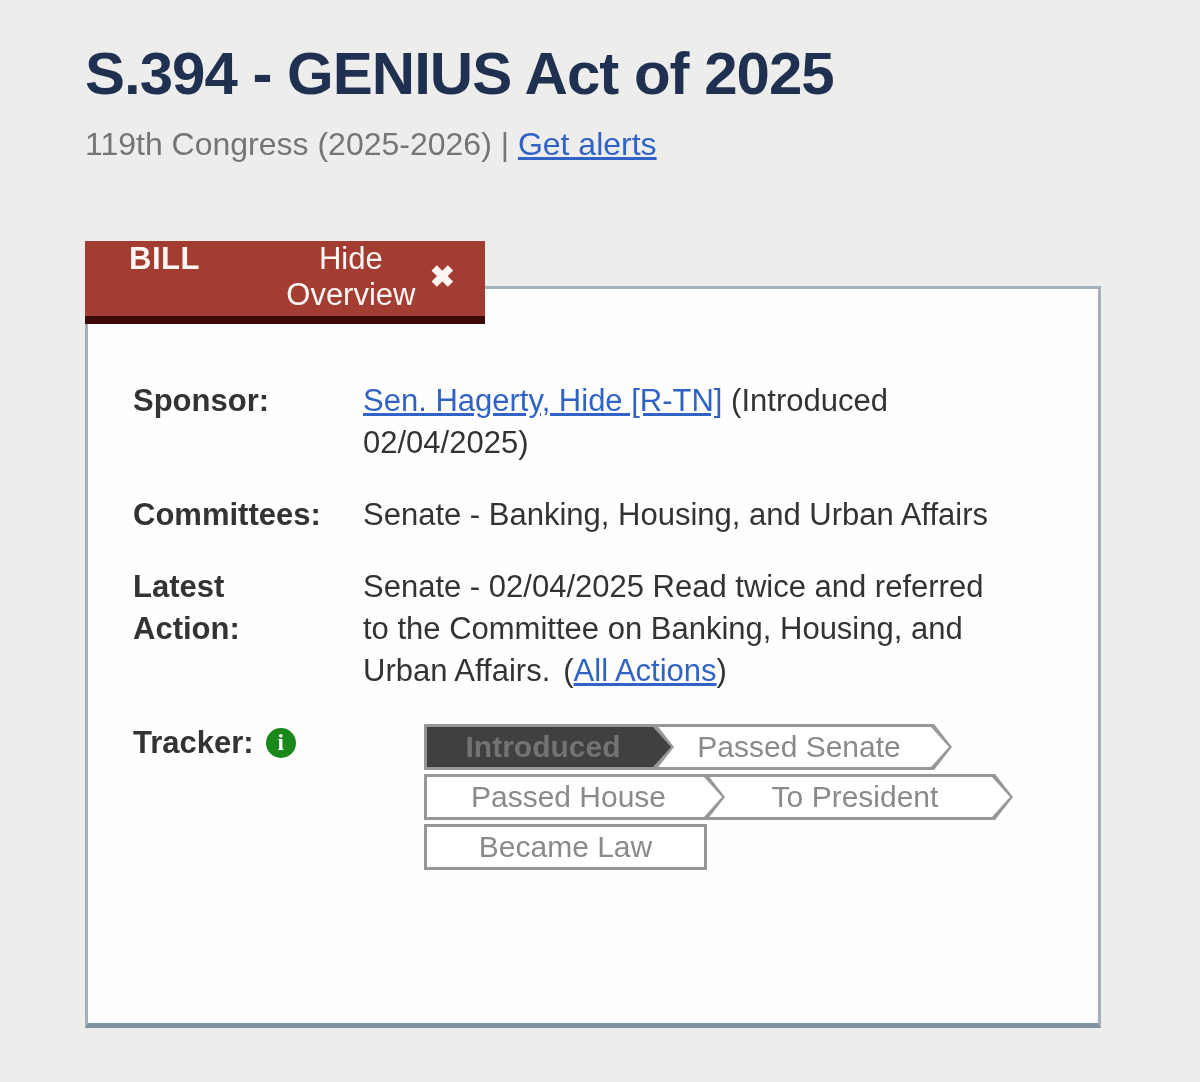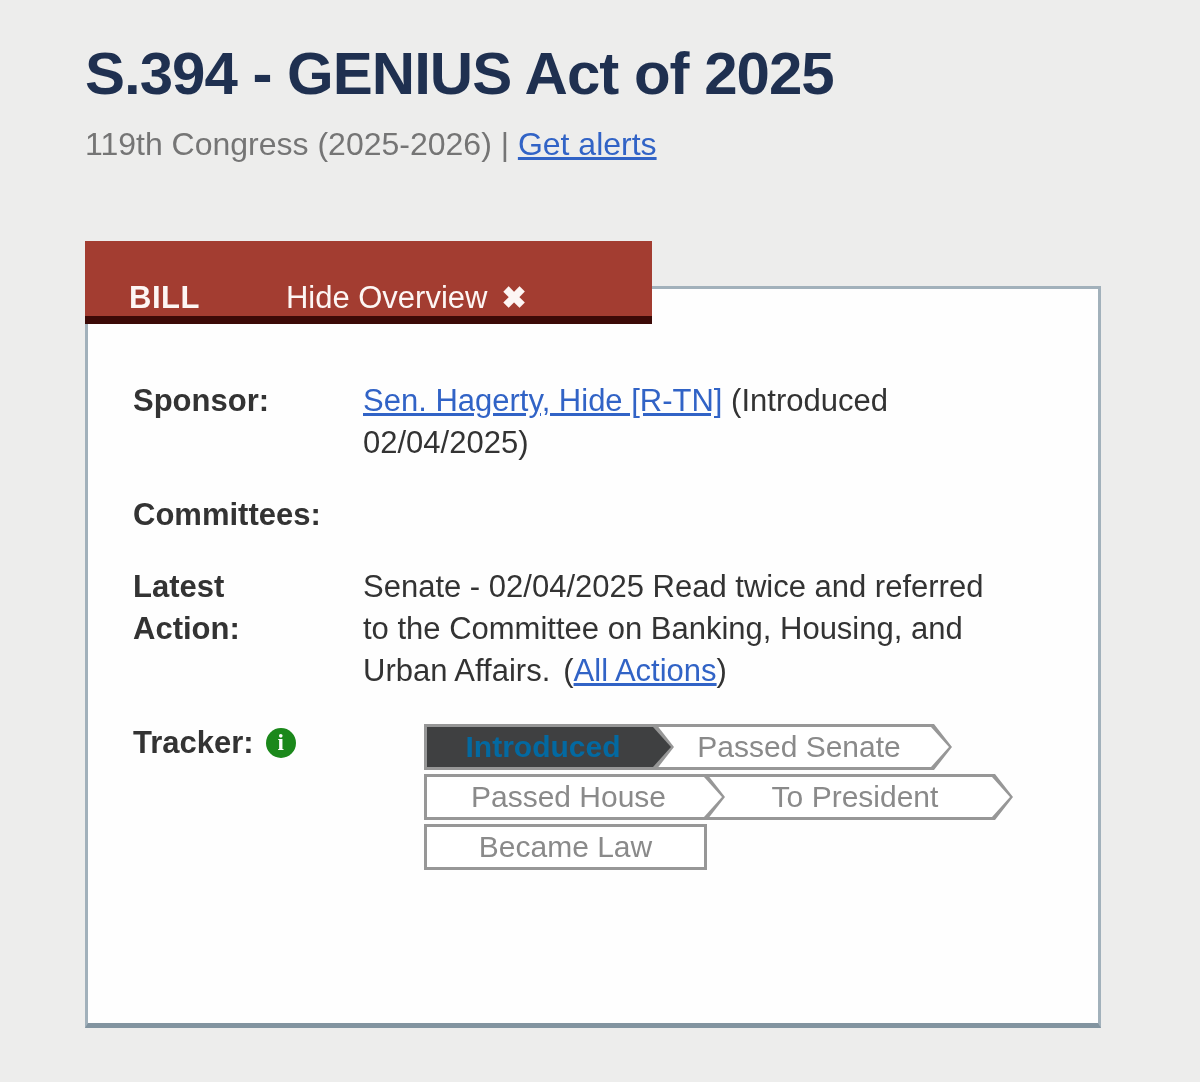--- a/index.html
+++ b/index.html
@@ -29,26 +29,26 @@
     color: #3163c6;
     text-decoration: underline;
     cursor: pointer;
   }
 
   
   .bill-wrap { position: relative; margin-top: 78px; width: 1032px; }
   .bill-tab {
     position: relative;
     z-index: 2;
-    width: 567px;
+    width: 400px;
     height: 83px;
     background: #a33d31;
     border-bottom: 8px solid #3c0a07;
     display: flex;
-    align-items: flex-end;
+    align-items: flex-start;
     padding: 0 30px 0 44px;
     color: #fdf6f4;
   }
   .bill-tab .tab-name {
     font-size: 31px;
     font-weight: bold;
     letter-spacing: 0.5px;
   }
   .hide-overview {
     margin-left: 86px;
@@ -118,21 +118,21 @@
   .step .fill  { position: absolute; inset: 3px; background: #fff; }
   .step .step-label { position: relative; z-index: 3; white-space: nowrap; }
   .step.arrow .shape, .step.arrow .fill {
     clip-path: polygon(0 0, calc(100% - 18px) 0, 100% 50%, calc(100% - 18px) 100%, 0 100%);
   }
   .step.notch .shape, .step.notch .fill {
     clip-path: polygon(0 0, calc(100% - 18px) 0, 100% 50%, calc(100% - 18px) 100%, 0 100%, 18px 50%);
   }
   .step.first  { z-index: 2; }
   .step.second { margin-left: -22px; z-index: 1; }
-  .step.current { color: #0369a1; font-weight: bold; }
+  .step.current { color: #737373; font-weight: bold; }
   .step.current .fill { background: #3f4041; }
   .step.arrow .step-label { padding-right: 12px; }
   .step.second .step-label { padding-left: 6px; }
   .w-intro { width: 250px; }
   .w-senate { width: 300px; }
   .w-house { width: 301px; }
   .w-pres { width: 310px; }
   .w-law { width: 283px; }
   .step.rect .shape { background: #979797; }
   .paren-group { margin-left: 13px; }
@@ -166,20 +166,21 @@
         <div class="row-label">Sponsor:</div>
         <div class="row-value">
           <a href="#" class="link">Sen. Hagerty, Hide [R-TN]</a>
           <span>(Introduced</span><br>
           <span>02/04/2025)</span>
         </div>
       </div>
 
       <div class="row">
         <div class="row-label">Committees:</div>
+        <div class="row-value">Senate - Banking, Housing, and Urban Affairs</div>
       </div>
 
       <div class="row">
         <div class="row-label">Latest Action:</div>
         <div class="row-value">
           <span>Senate - 02/04/2025 Read twice and referred</span><br>
           <span>to the Committee on Banking, Housing, and</span><br>
           <span>Urban Affairs.</span><span class="paren-group"><span>(</span><a href="#" class="link">All Actions</a><span>)</span></span>
         </div>
       </div>

